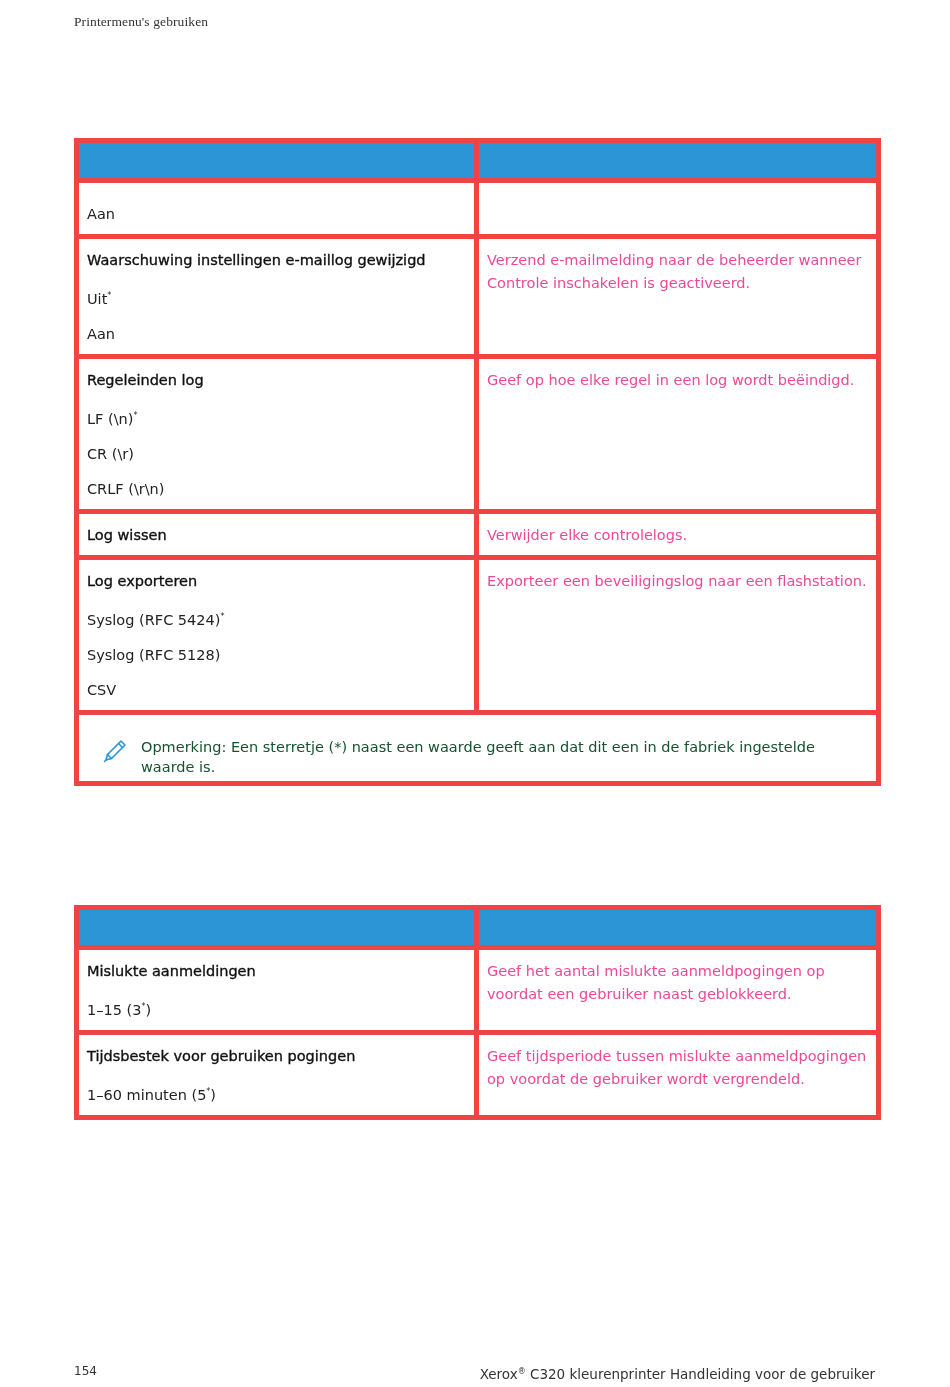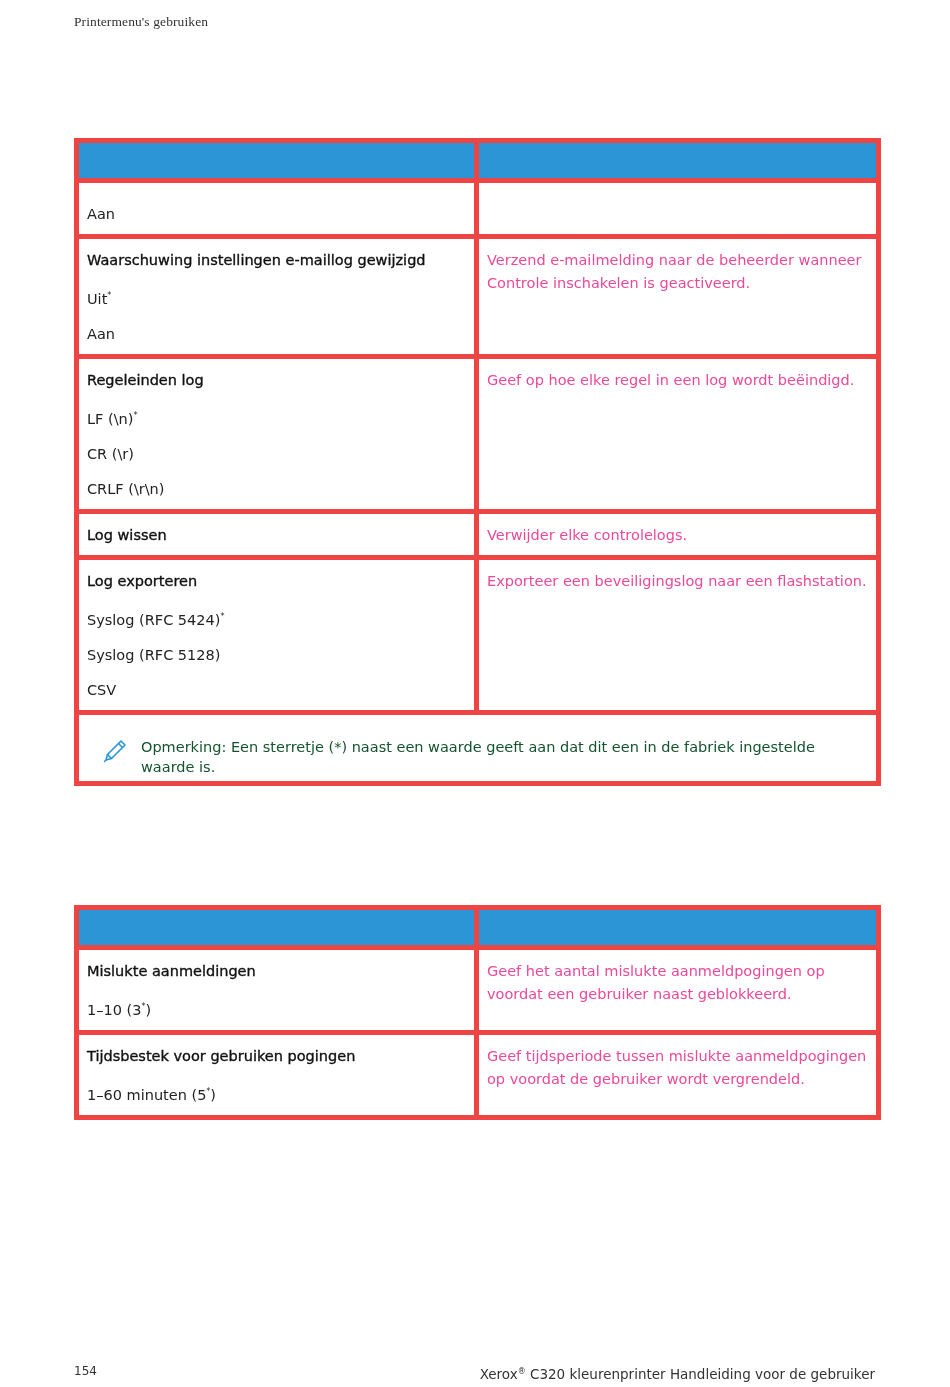--- a/index.html
+++ b/index.html
@@ -120,21 +120,21 @@
   <thead>
     <tr>
       <th></th>
       <th></th>
     </tr>
   </thead>
   <tbody>
     <tr>
       <td>
         <div class="opt title">Mislukte aanmeldingen</div>
-        <div class="opt"><span>1–10 (3</span><sup class="star">*</sup><span>)</span></div>
+        <div class="opt"><span>1–15 (3</span><sup class="star">*</sup><span>)</span></div>
       </td>
       <td class="desc">Geef het aantal mislukte aanmeldpogingen op voordat een gebruiker naast geblokkeerd.</td>
     </tr>
     <tr>
       <td>
         <div class="opt title">Tijdsbestek voor gebruiken pogingen</div>
         <div class="opt"><span>1–60 minuten (5</span><sup class="star">*</sup><span>)</span></div>
       </td>
       <td class="desc">Geef tijdsperiode tussen mislukte aanmeldpogingen op voordat de gebruiker wordt vergrendeld.</td>
     </tr>

